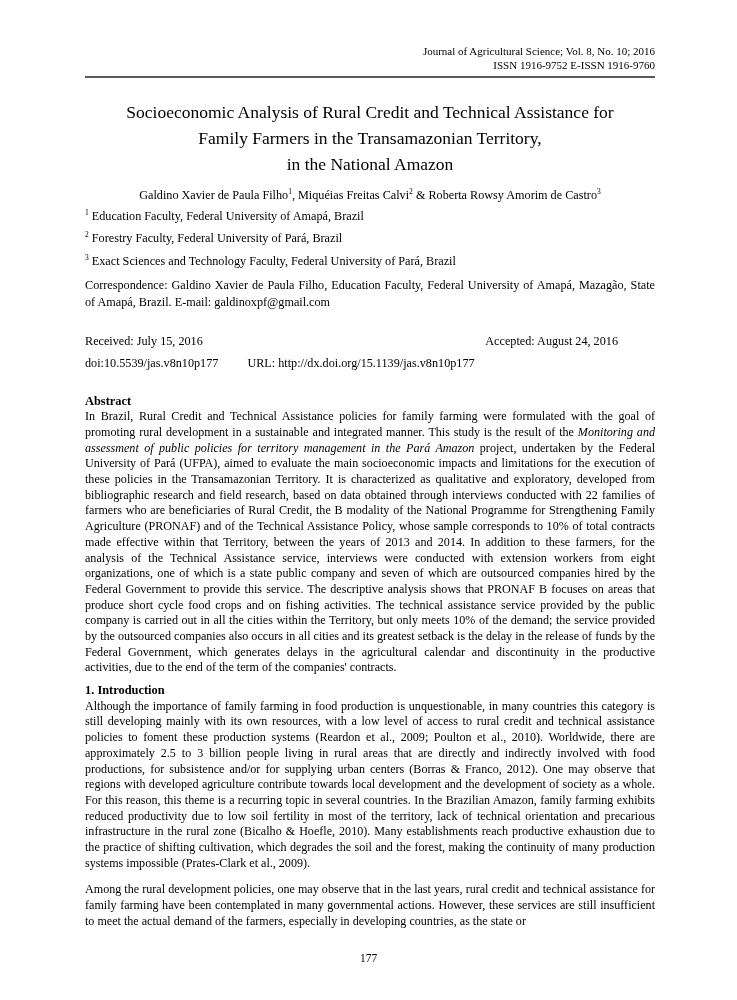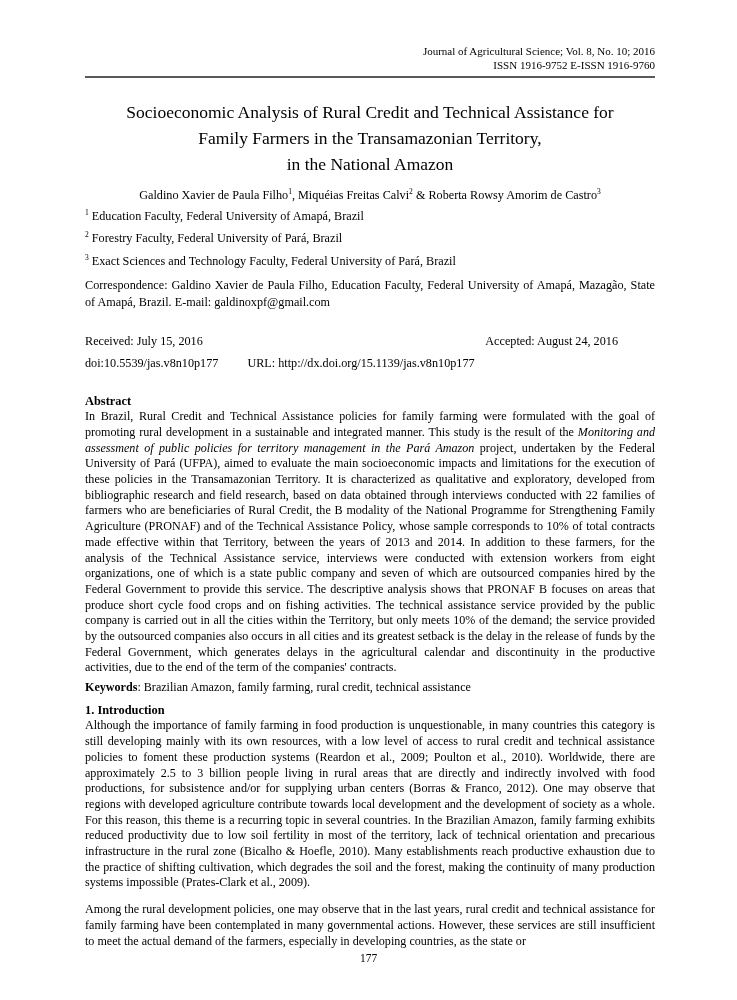--- a/index.html
+++ b/index.html
@@ -132,21 +132,20 @@
     </div>
     <div class="meta-row-doi">
       <span>doi:10.5539/jas.v8n10p177</span>
       <span class="meta-url">URL: http://dx.doi.org/15.1139/jas.v8n10p177</span>
     </div>
   </div>
 
   <section class="abstract-section">
     <h2 class="section-heading">Abstract</h2>
     <p class="body-paragraph"><span>In Brazil, Rural Credit and Technical Assistance policies for family farming were formulated with the goal of promoting rural development in a sustainable and integrated manner. This study is the result of the </span><em>Monitoring and assessment of public policies for territory management in the Pará Amazon</em><span> project, undertaken by the Federal University of Pará (UFPA), aimed to evaluate the main socioeconomic impacts and limitations for the execution of these policies in the Transamazonian Territory. It is characterized as qualitative and exploratory, developed from bibliographic research and field research, based on data obtained through interviews conducted with 22 families of farmers who are beneficiaries of Rural Credit, the B modality of the National Programme for Strengthening Family Agriculture (PRONAF) and of the Technical Assistance Policy, whose sample corresponds to 10% of total contracts made effective within that Territory, between the years of 2013 and 2014. In addition to these farmers, for the analysis of the Technical Assistance service, interviews were conducted with extension workers from eight organizations, one of which is a state public company and seven of which are outsourced companies hired by the Federal Government to provide this service. The descriptive analysis shows that PRONAF B focuses on areas that produce short cycle food crops and on fishing activities. The technical assistance service provided by the public company is carried out in all the cities within the Territory, but only meets 10% of the demand; the service provided by the outsourced companies also occurs in all cities and its greatest setback is the delay in the release of funds by the Federal Government, which generates delays in the agricultural calendar and discontinuity in the productive activities, due to the end of the term of the companies' contracts.</span></p>
-    <p class="keywords-line"><strong>Keywords</strong><span>: Brazilian Amazon, family farming, rural credit, technical assistance</span></p>
   </section>
 
   <section class="intro-section">
     <h2 class="section-heading">1. Introduction</h2>
     <p class="body-paragraph">Although the importance of family farming in food production is unquestionable, in many countries this category is still developing mainly with its own resources, with a low level of access to rural credit and technical assistance policies to foment these production systems (Reardon et al., 2009; Poulton et al., 2010). Worldwide, there are approximately 2.5 to 3 billion people living in rural areas that are directly and indirectly involved with food productions, for subsistence and/or for supplying urban centers (Borras &amp; Franco, 2012). One may observe that regions with developed agriculture contribute towards local development and the development of society as a whole. For this reason, this theme is a recurring topic in several countries. In the Brazilian Amazon, family farming exhibits reduced productivity due to low soil fertility in most of the territory, lack of technical orientation and precarious infrastructure in the rural zone (Bicalho &amp; Hoefle, 2010). Many establishments reach productive exhaustion due to the practice of shifting cultivation, which degrades the soil and the forest, making the continuity of many production systems impossible (Prates-Clark et al., 2009).</p>
     <p class="body-paragraph">Among the rural development policies, one may observe that in the last years, rural credit and technical assistance for family farming have been contemplated in many governmental actions. However, these services are still insufficient to meet the actual demand of the farmers, especially in developing countries, as the state or</p>
   </section>
 
   <footer class="page-footer">
     <span>177</span>

